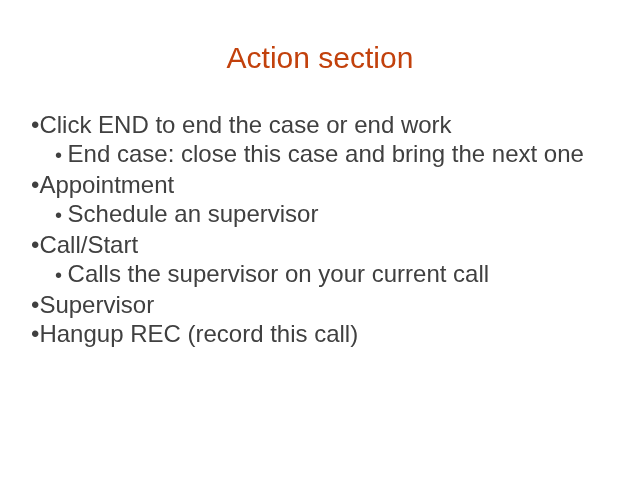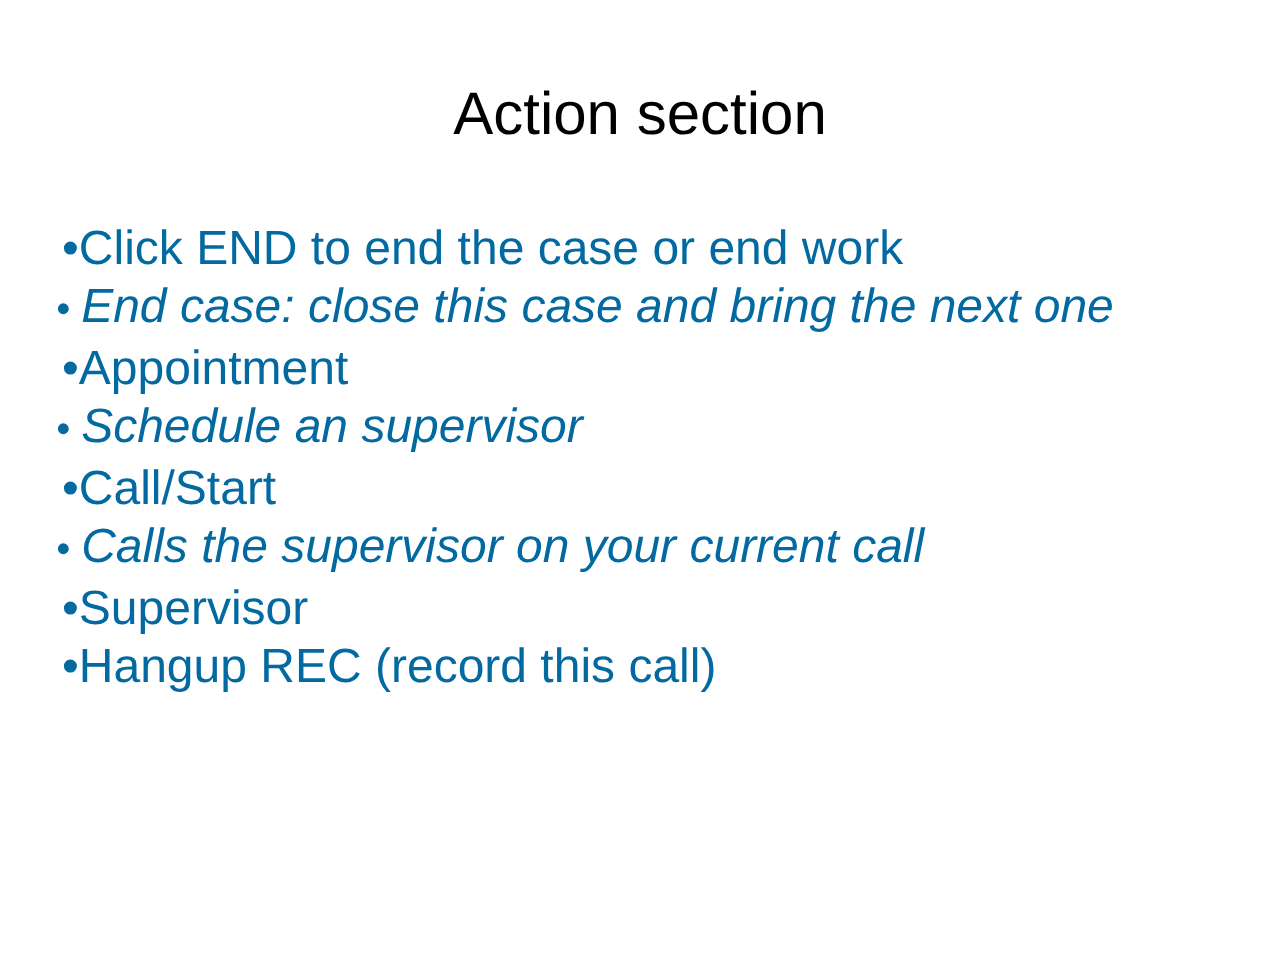--- a/index.html
+++ b/index.html
@@ -23,51 +23,51 @@
   }
   .slide-title {
     position: absolute;
     left: 0;
     top: 40px;
     width: 640px;
     text-align: center;
     font-size: 30px;
     line-height: 36px;
     font-weight: normal;
-    color: #000000;
+    color: #c2410c;
     letter-spacing: 0px;
     white-space: nowrap;
   }
   .slide-body {
     position: absolute;
     left: 28px;
     top: 110px;
     width: 586px;
   }
   .bullet-line {
     position: relative;
     font-size: 24px;
     line-height: 29px;
-    color: #0369a1;
+    color: #404040;
     text-align: left;
   }
   
   .lvl1 {
     padding-left: 11px;
     text-indent: -11px;
     margin-left: 3px;
   }
   .lvl1 .dot {
     font-size: 24px;
   }
   
   .lvl2 {
     padding-left: 27px;
     text-indent: -27px;
-    font-style: italic;
+    margin-left: 27px;
   }
   .lvl2 .dot {
     font-size: 20px;
   }
   .lvl2 .dot::after {
     content: " ";
   }
   .btext {
     white-space: normal;
   }

